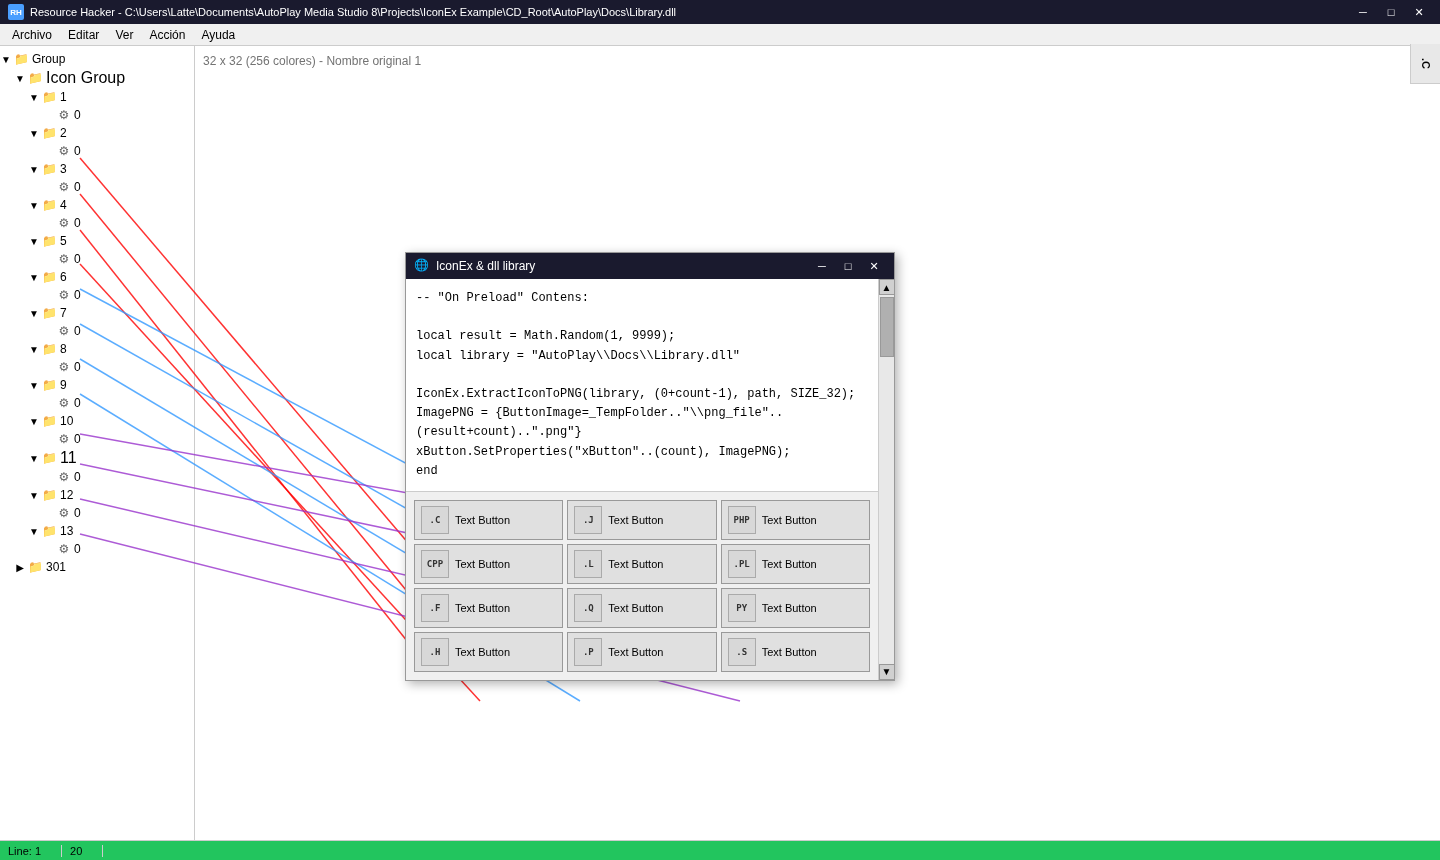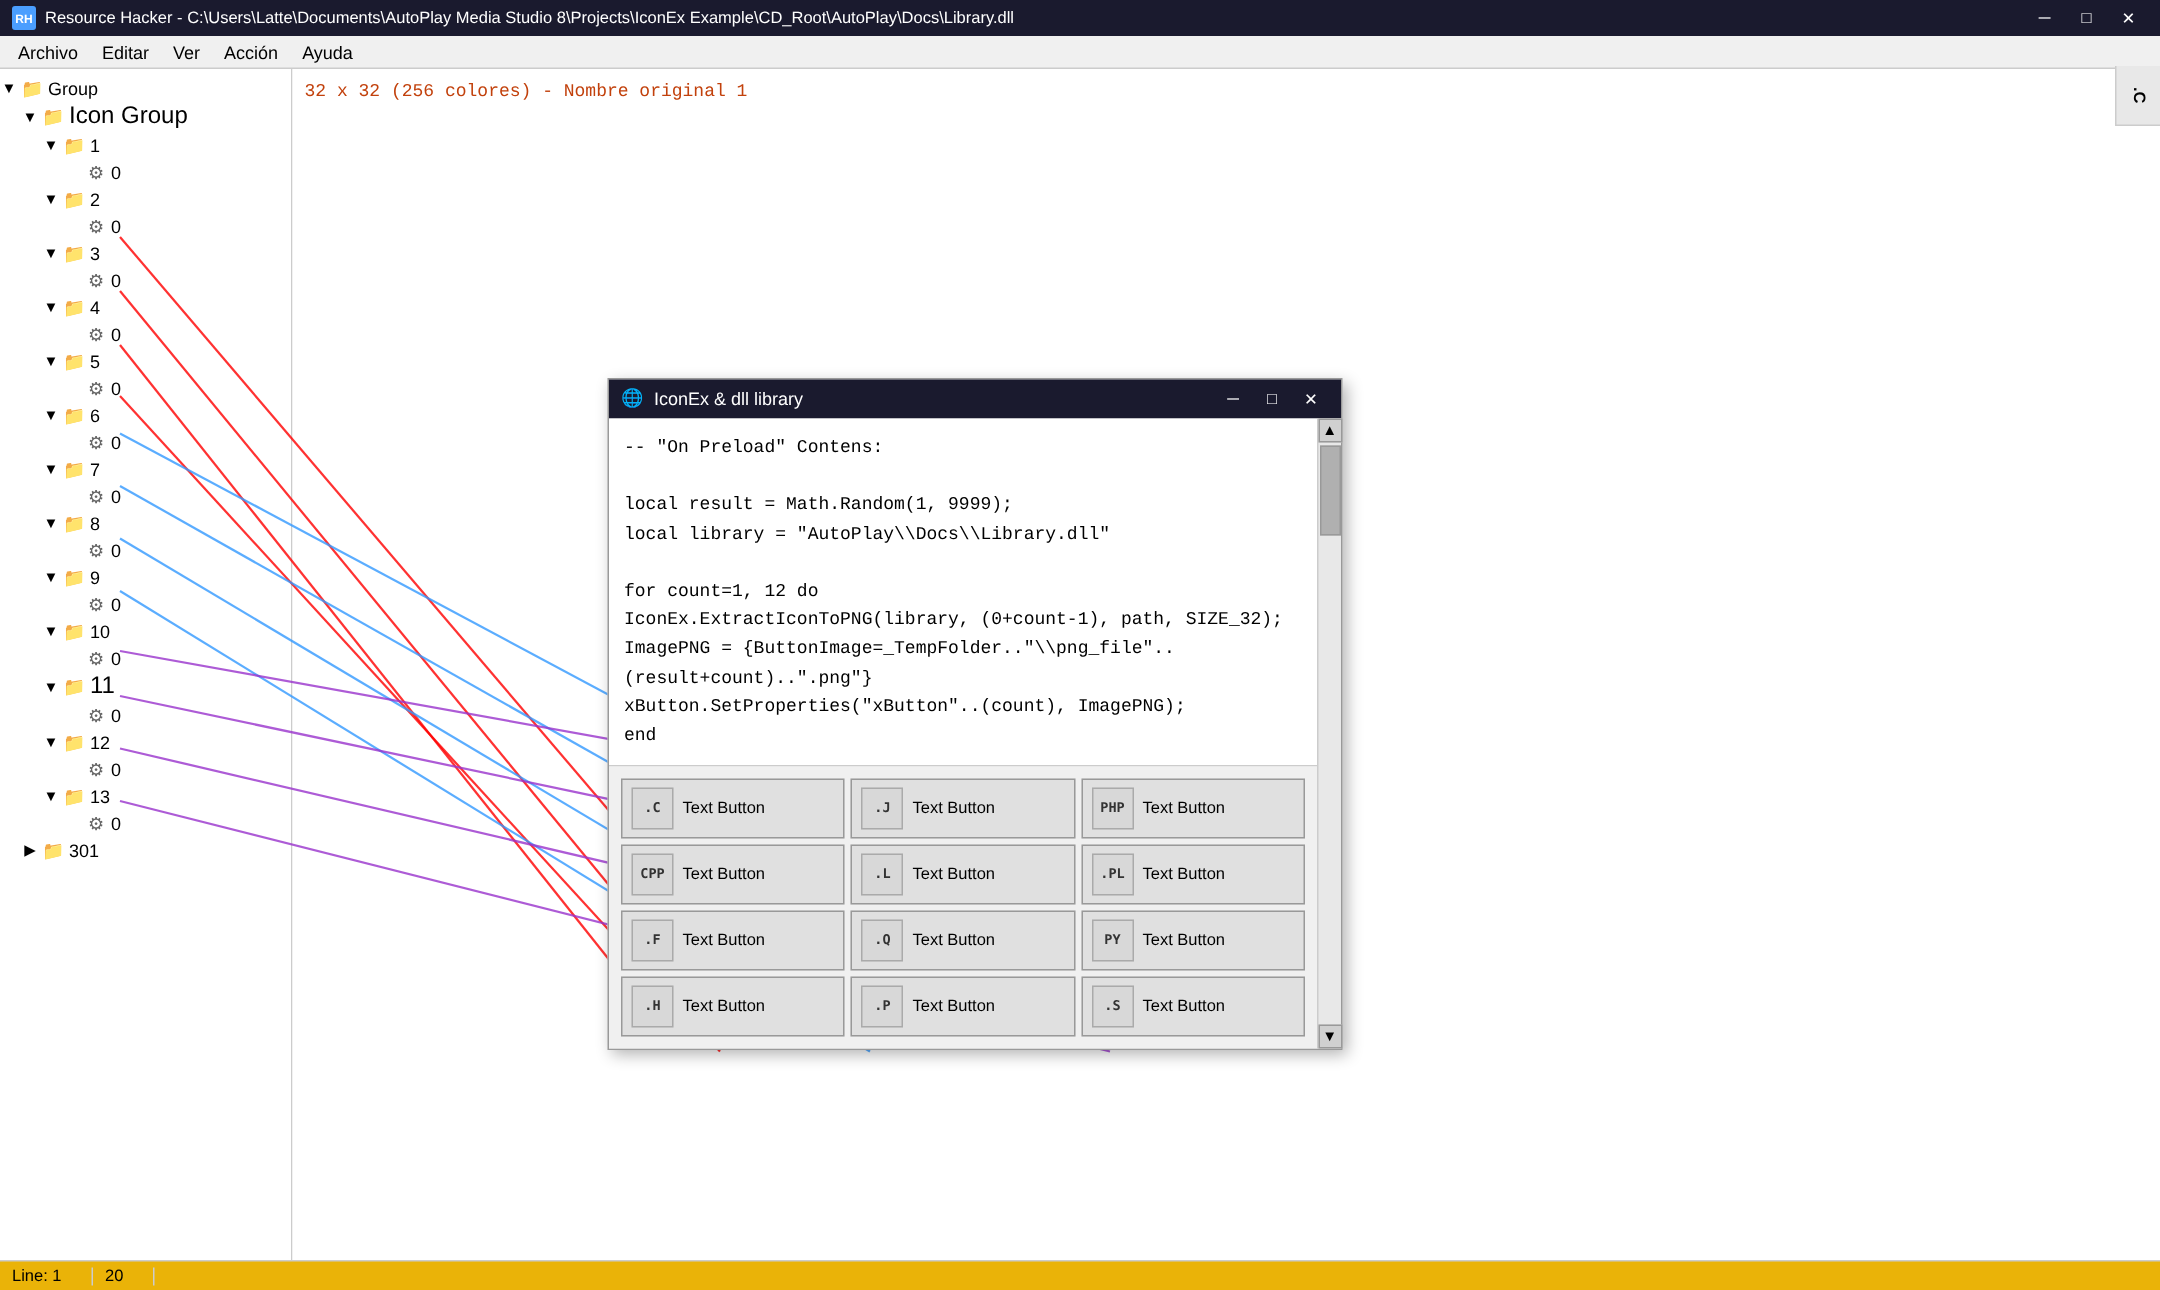--- a/index.html
+++ b/index.html
@@ -63,22 +63,22 @@
     
     #right-panel {
       flex: 1;
       background: white;
       padding: 8px;
       font-size: 12px;
       overflow: auto;
       position: relative;
     }
     #info-text {
-      color: #c2410c;
-      font-family: Liberation Mono, monospace;
+      color: #737373;
+      font-family: Liberation Sans, sans-serif;
       font-size: 12px;
       margin-bottom: 8px;
     }
 
     
     #compile-btn {
       position: absolute;
       right: 0;
       top: 44px;
       width: 30px;
@@ -95,21 +95,21 @@
       justify-content: center;
     }
 
     
     #status-bar {
       position: absolute;
       bottom: 0;
       left: 0;
       right: 0;
       height: 20px;
-      background: #eab308;
+      background: #22c55e;
       border-top: 1px solid #ccc;
       display: flex;
       align-items: center;
       padding: 0 8px;
       font-size: 11px;
       margin-top: 38px;
     }
     #status-bar .status-item { padding-right: 20px; border-right: 1px solid #ccc; margin-right: 8px; }
 
     
@@ -422,21 +422,20 @@
     </div>
   </div>
   <div id="dialog-content" style="height: auto;">
     <div style="flex:1;display:flex;flex-direction:column;">
       <div id="dialog-code" style="height: 220px; overflow: auto; border-bottom: 1px solid rgb(204, 204, 204);">
           <div>-- "On Preload" Contens:</div>
           <div>&nbsp;</div>
           <div>local result = Math.Random(1, 9999);</div>
           <div>local library = "AutoPlay\\Docs\\Library.dll"</div>
           <div>&nbsp;</div>
-          <div>for count=1, 12 do</div>
           <div>        IconEx.ExtractIconToPNG(library, (0+count-1), path, SIZE_32);</div>
           <div>        ImagePNG = {ButtonImage=_TempFolder.."\\png_file"..(result+count)..".png"}</div>
           <div>        xButton.SetProperties("xButton"..(count), ImagePNG);</div>
           <div>end</div>
         </div>
       <div id="button-grid">
           <div class="grid-btn">
     <div class="btn-icon">.C</div>
     <span class="btn-label">Text Button</span>
   </div>

